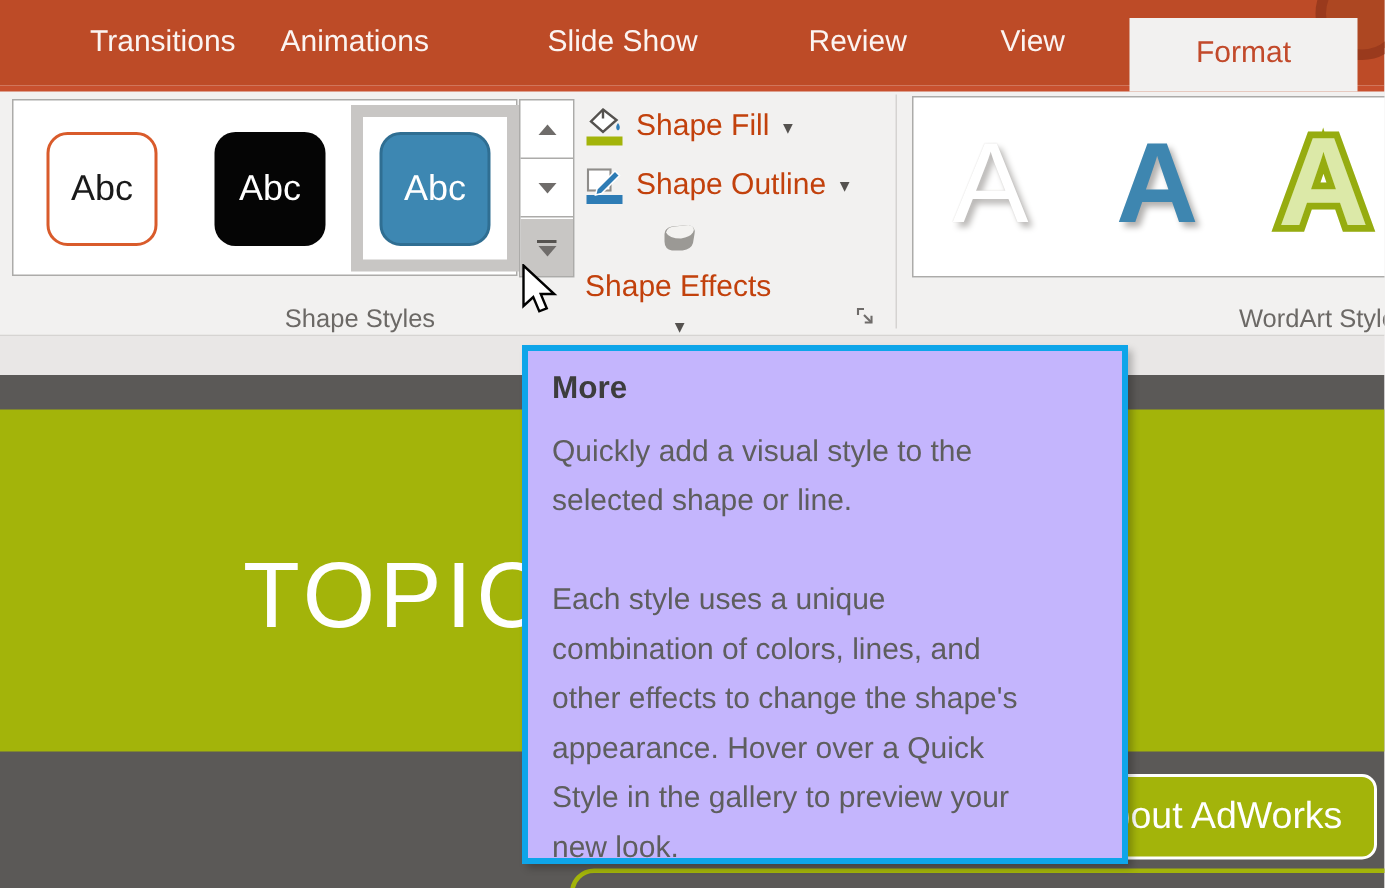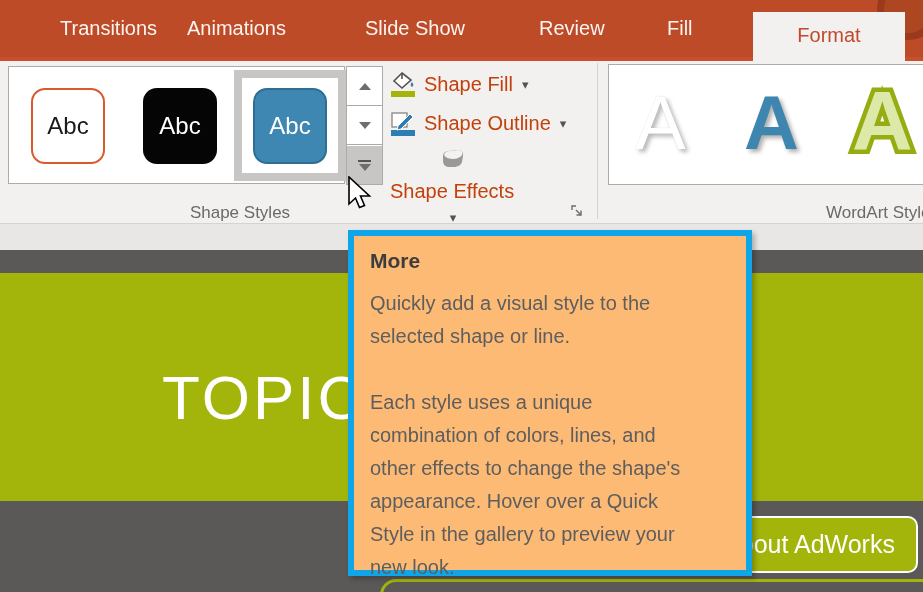--- a/index.html
+++ b/index.html
@@ -69,21 +69,21 @@
 
   
   .work-strip { position:absolute; left:0; top:223px; width:923px; height:27px; background:#E9E7E6; border-top:1px solid #D6D4D2; z-index:1; }
   .slide-dark { position:absolute; left:0; top:250px; width:923px; height:342px; background:#5B5957; z-index:1; }
   .green-band { position:absolute; left:0; top:23px; width:923px; height:228px; background:#A3B40A; }
   .slide-title { position:absolute; left:162px; top:112px; color:#FFF; font-size:62px; font-weight:400; letter-spacing:3px; }
   .about-btn { position:absolute; left:700px; top:266px; width:218px; height:57px; background:#A3B40A; border:2px solid #FFF; border-radius:10px; color:#FFF; font-size:25px; display:flex; align-items:center; justify-content:center; white-space:nowrap; }
   .bottom-btn { position:absolute; left:380px; top:329px; width:600px; height:50px; border:3px solid #A3B40A; border-radius:16px; background:transparent; }
 
   
-  .tooltip { position:absolute; left:348px; top:230px; width:404px; height:346px; background:#fdba74; border:6px solid #0ea5e9; box-shadow:3px 3px 5px rgba(0,0,0,0.25); z-index:10; padding:13px 16px; }
+  .tooltip { position:absolute; left:348px; top:230px; width:404px; height:346px; background:#c4b5fd; border:4px solid #0ea5e9; box-shadow:3px 3px 5px rgba(0,0,0,0.25); z-index:10; padding:13px 16px; }
   .tt-title { font-size:21px; font-weight:bold; color:#3D3D3D; }
   .tt-body { margin-top:14px; width:330px; font-size:20px; line-height:33px; color:#5E5E5E; }
   .tt-body2 { margin-top:33px; }
 
   
   .cursor { position:absolute; left:347px; top:176px; z-index:20; }
 </style>
 </head>
 <body>
 
@@ -97,21 +97,21 @@
   <div class="bottom-btn"></div>
 </div>
 
 <div class="tabbar"></div>
 <div class="tab-underline"></div>
 <div class="deco-circle"></div>
 <span class="tab tab-transitions">Transitions</span>
 <span class="tab tab-animations">Animations</span>
 <span class="tab tab-slideshow">Slide Show</span>
 <span class="tab tab-review">Review</span>
-<span class="tab tab-view">Fill</span>
+<span class="tab tab-view">View</span>
 <div class="tab-active-bg">
   <span class="tab-label">Format</span>
 </div>
 
 <div class="ribbon">
 
   <div class="gallery-panel">
     <div class="swatch swatch-1">
       <span>Abc</span>
     </div>

